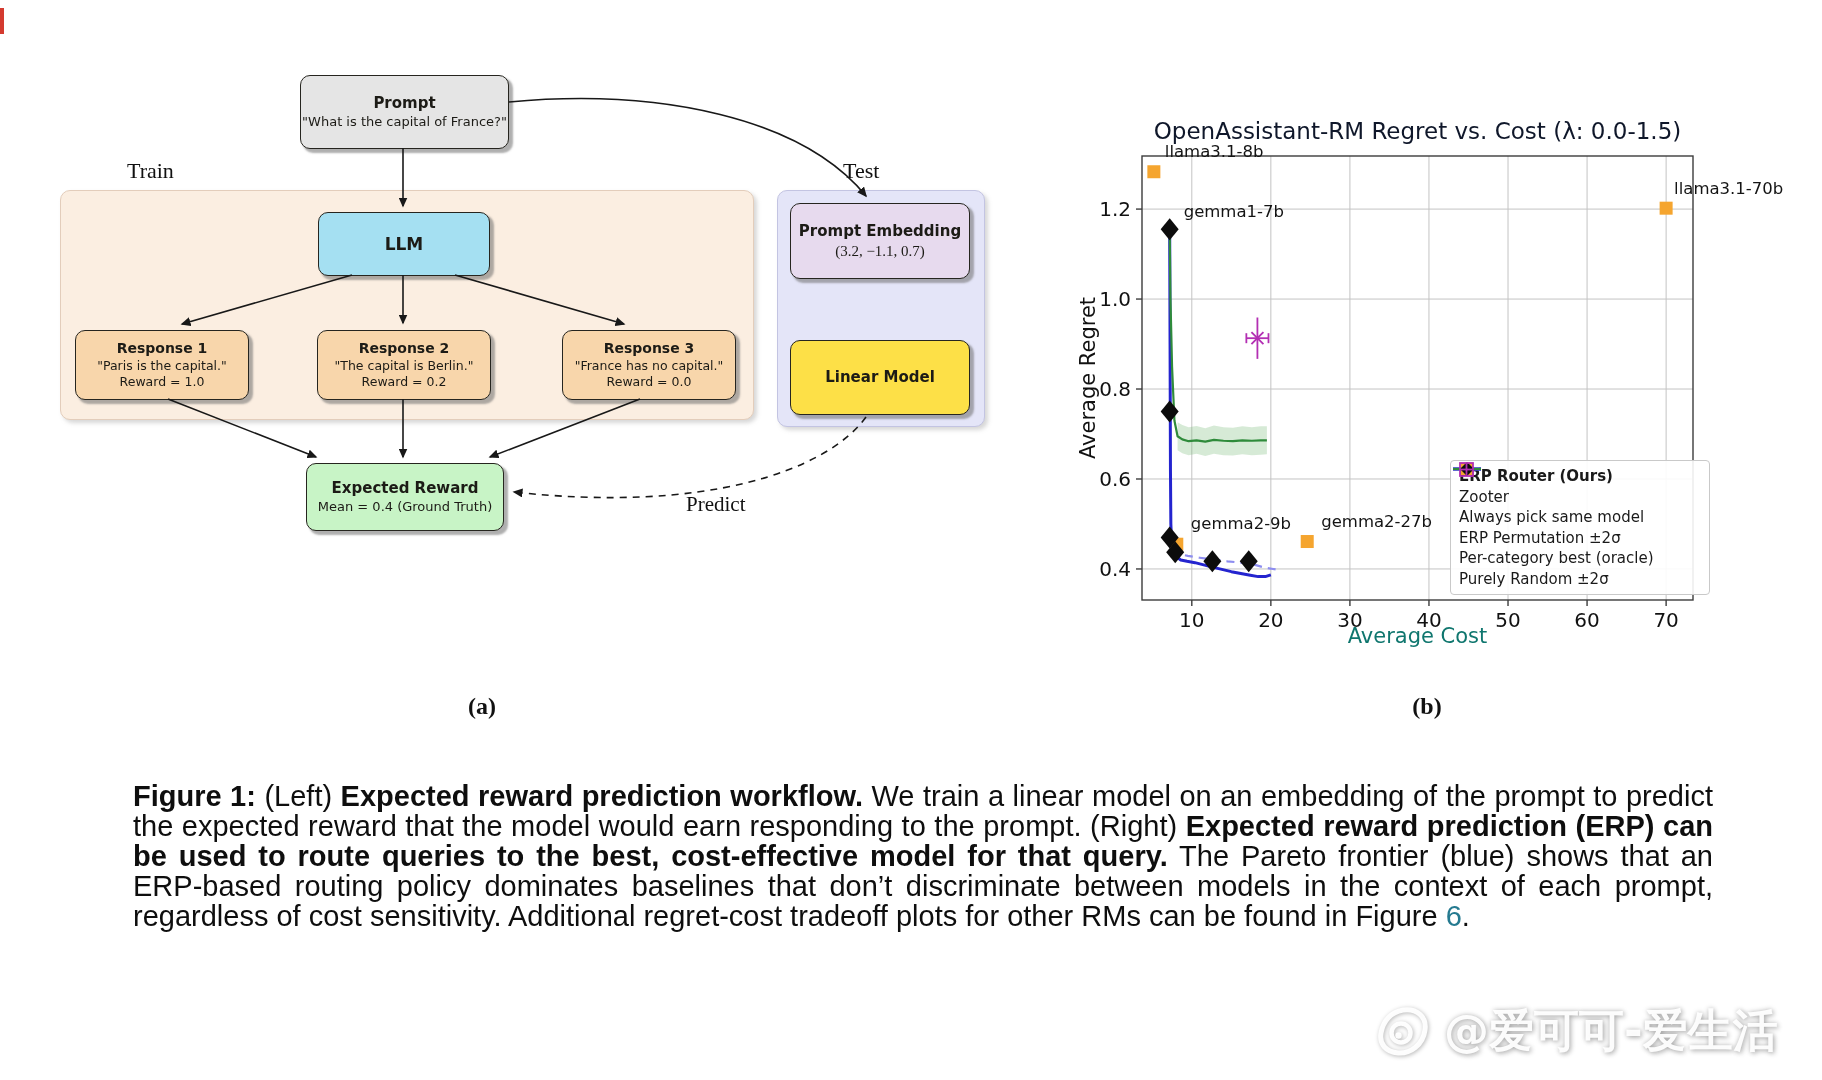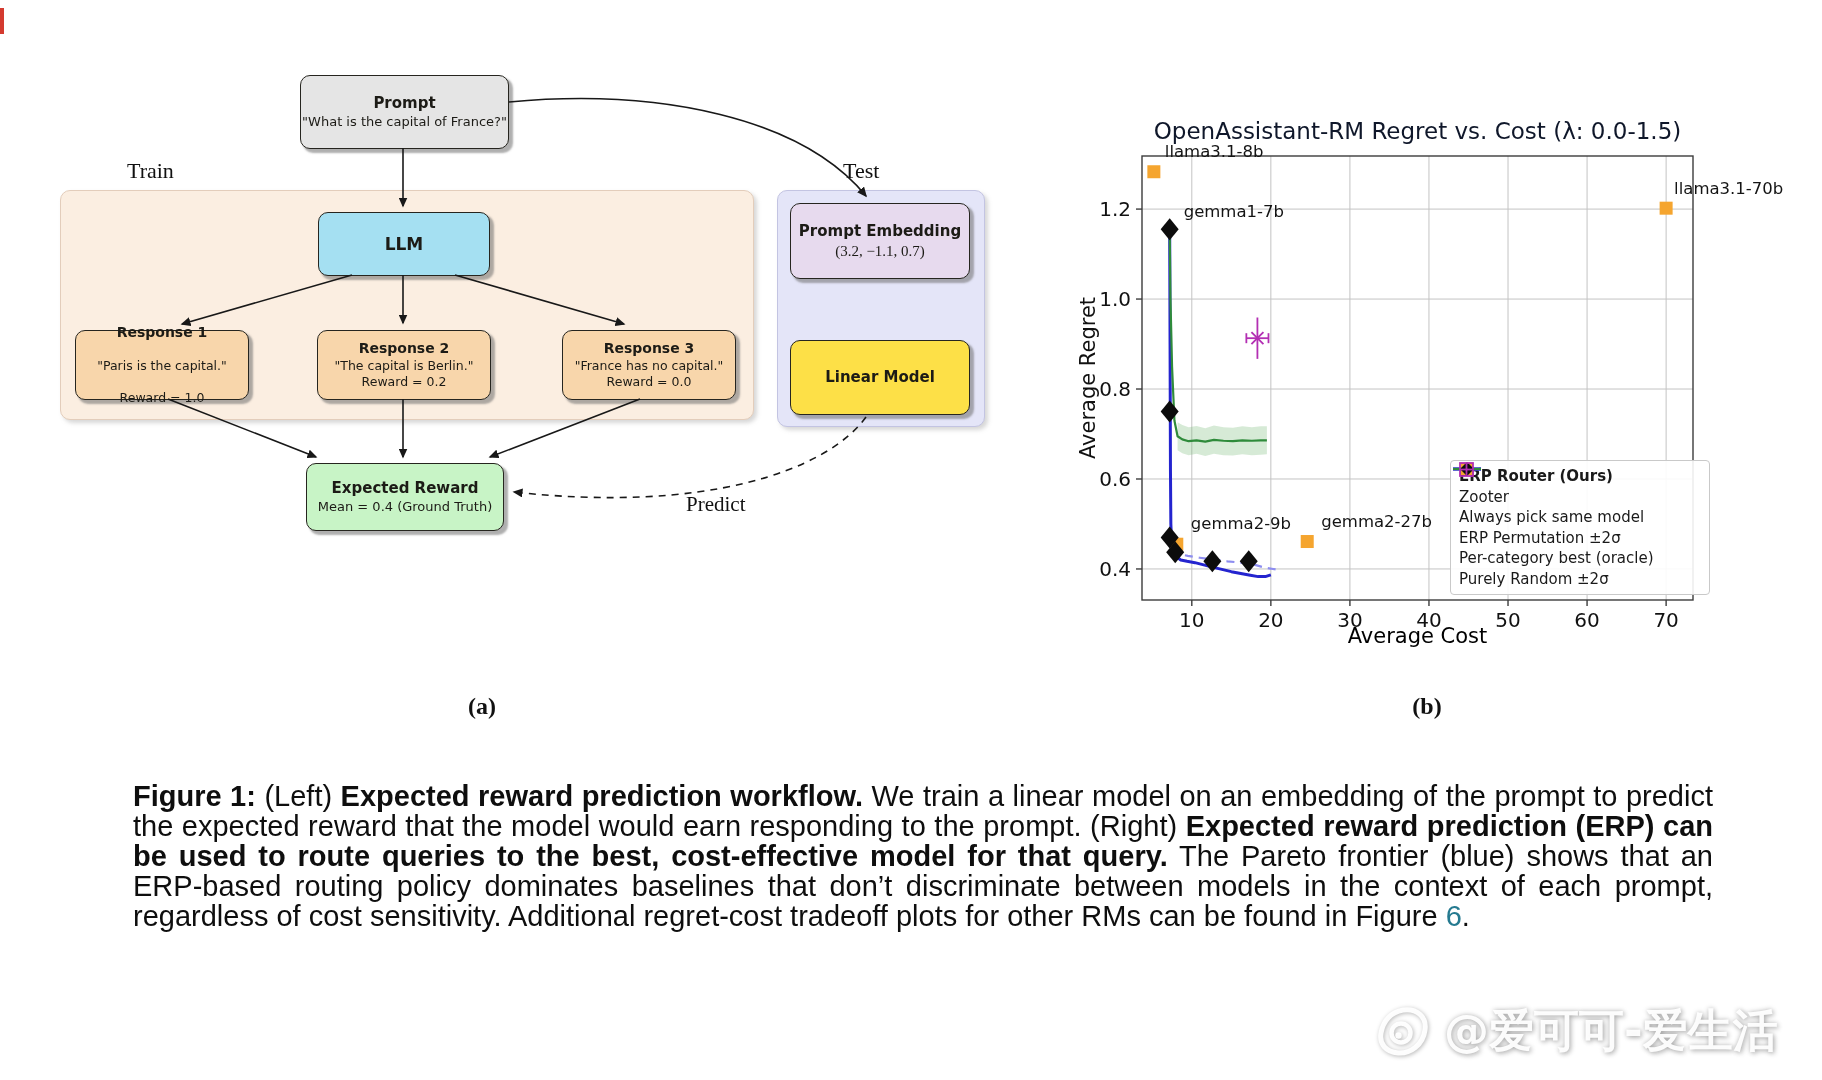--- a/index.html
+++ b/index.html
@@ -16,39 +16,39 @@
         display:flex;flex-direction:column;align-items:center;justify-content:center;
         text-align:center;color:#1c1b16;line-height:1.35;}
   .dbox .t{font-weight:bold;font-size:15px;}
   .dbox .s{font-size:13px;}
   .dbox.prompt{left:300px;top:75px;width:207px;height:72px;background:#e5e5e5;}
   .dbox.llm{left:318px;top:212px;width:170px;height:62px;background:#a5e0f2;}
   .dbox.llm .t{font-size:17px;}
   .dbox.resp{width:172px;height:68px;background:#f8d6ab;top:330px;}
   .dbox.resp .t{font-size:14px;}
   .dbox.resp .s{font-size:12.5px;}
-  .dbox.r1{left:75px;gap:16px;} .dbox.r2{left:317px;} .dbox.r3{left:562px;}
+  .dbox.r1{left:75px;} .dbox.r2{left:317px;} .dbox.r3{left:562px;}
   .dbox.er{left:306px;top:463px;width:196px;height:66px;background:#c8f4c6;}
   .dbox.pe{left:790px;top:203px;width:178px;height:74px;background:#e7daee;}
   .dbox.pe .s{font-family:"Liberation Serif",serif;font-size:15px;}
   .dbox.lm{left:790px;top:340px;width:178px;height:73px;background:#fde047;}
   .serif-label{position:absolute;font-family:"Liberation Serif",serif;font-size:22px;color:#111;}
   .panel-label{position:absolute;font-family:"Liberation Serif",serif;font-size:24px;font-weight:bold;color:#111;
                transform:translateX(-50%);}
   .arrows{position:absolute;left:0;top:0;width:1822px;height:1080px;pointer-events:none;}
 
   
   .chart{position:absolute;left:1040px;top:100px;width:782px;height:580px;}
   .chart svg{position:absolute;left:0;top:0;}
   .chart .title{position:absolute;left:102px;top:18px;width:551px;text-align:center;
                 font-size:23px;color:#0f172a;white-space:nowrap;}
   .chart .ylabel{position:absolute;left:48px;top:278px;transform:translate(-50%,-50%) rotate(-90deg);
                  font-size:21px;color:#111;white-space:nowrap;}
   .chart .xlabel{position:absolute;left:102px;top:524px;width:551px;text-align:center;
-                 font-size:21px;color:#000000;}
+                 font-size:21px;color:#0f766e;}
   .legend{position:absolute;left:410px;top:360px;width:242px;background:rgba(255,255,255,.9);
           border:1px solid #c9c9c9;border-radius:4px;padding:5px 8px;}
   .legend .row{display:flex;align-items:center;height:20.5px;gap:7px;}
   .legend .row svg{flex:0 0 auto;}
   .legend .row span{font-size:15px;color:#1a1a1a;white-space:nowrap;}
   .legend .row.em span{font-weight:bold;}
 
   
   .caption{position:absolute;left:133px;top:781px;width:1580px;margin:0;
            font-family:Liberation Sans, sans-serif;font-size:29px;line-height:30px;

